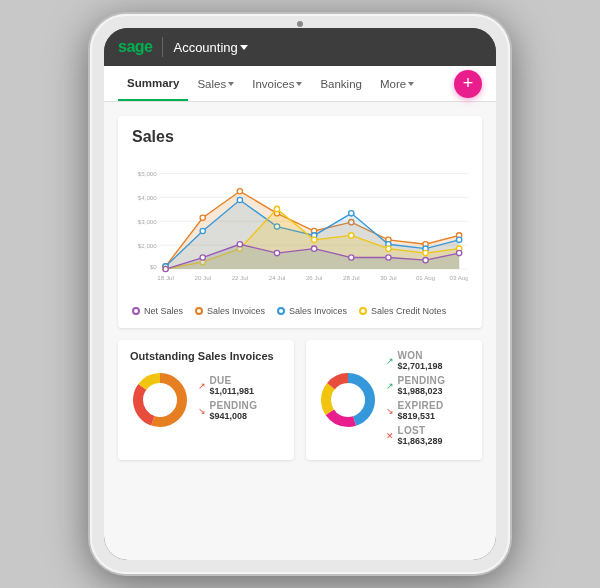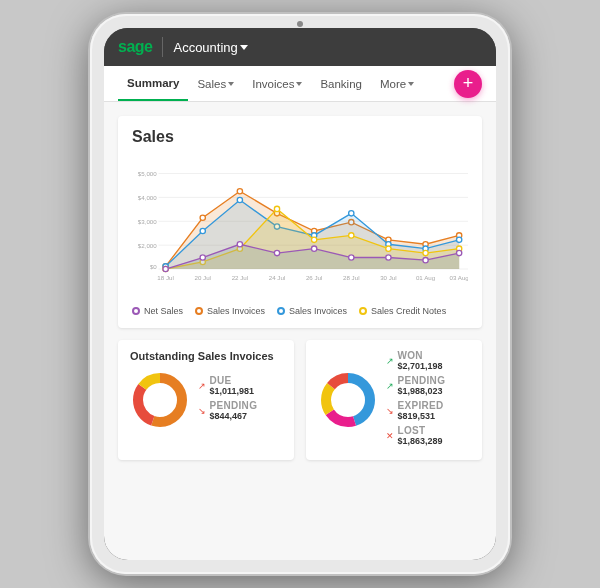--- a/index.html
+++ b/index.html
@@ -431,21 +431,21 @@
                 <span class="stat-icon icon-up">↗</span>
                 <div>
                   <div class="stat-label">DUE</div>
                   <div class="stat-value">$1,011,981</div>
                 </div>
               </div>
               <div class="stat-item">
                 <span class="stat-icon icon-down">↘</span>
                 <div>
                   <div class="stat-label">PENDING</div>
-                  <div class="stat-value">$844,467</div>
+                  <div class="stat-value">$941,008</div>
                 </div>
               </div>
             </div>
           </div>
         </div>
 
         <div class="bottom-card">
           <div class="donut-row">
             <div class="donut-container">
               <svg viewBox="0 0 60 60" width="60" height="60">

